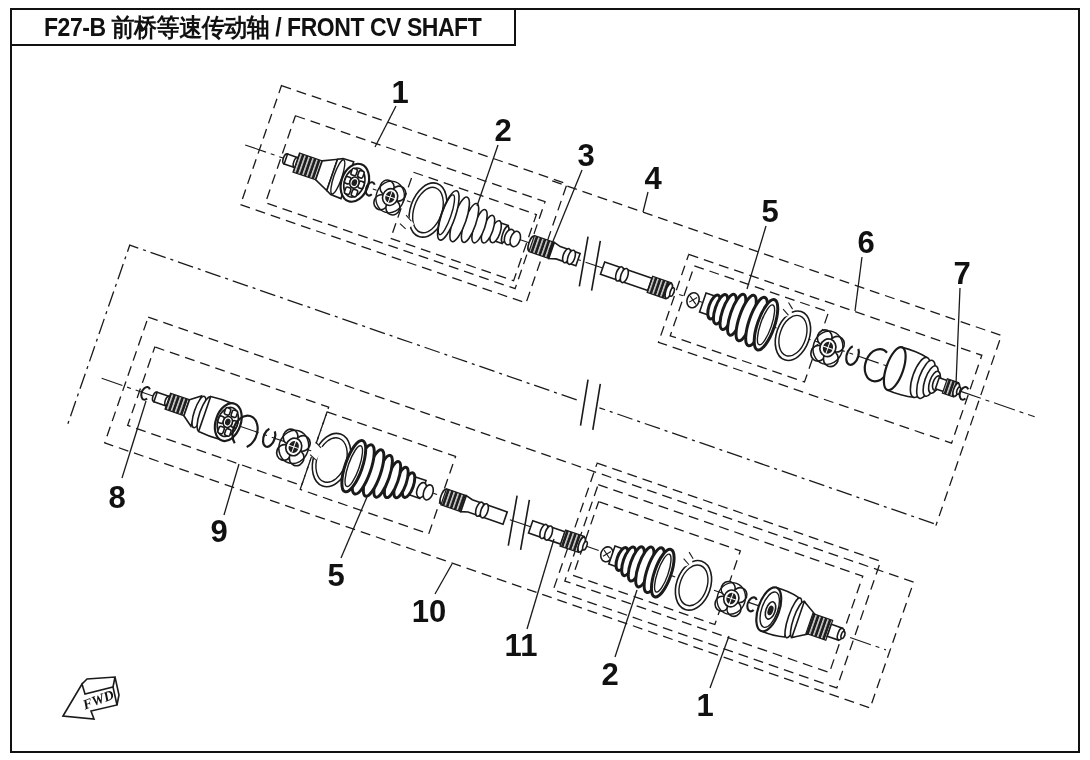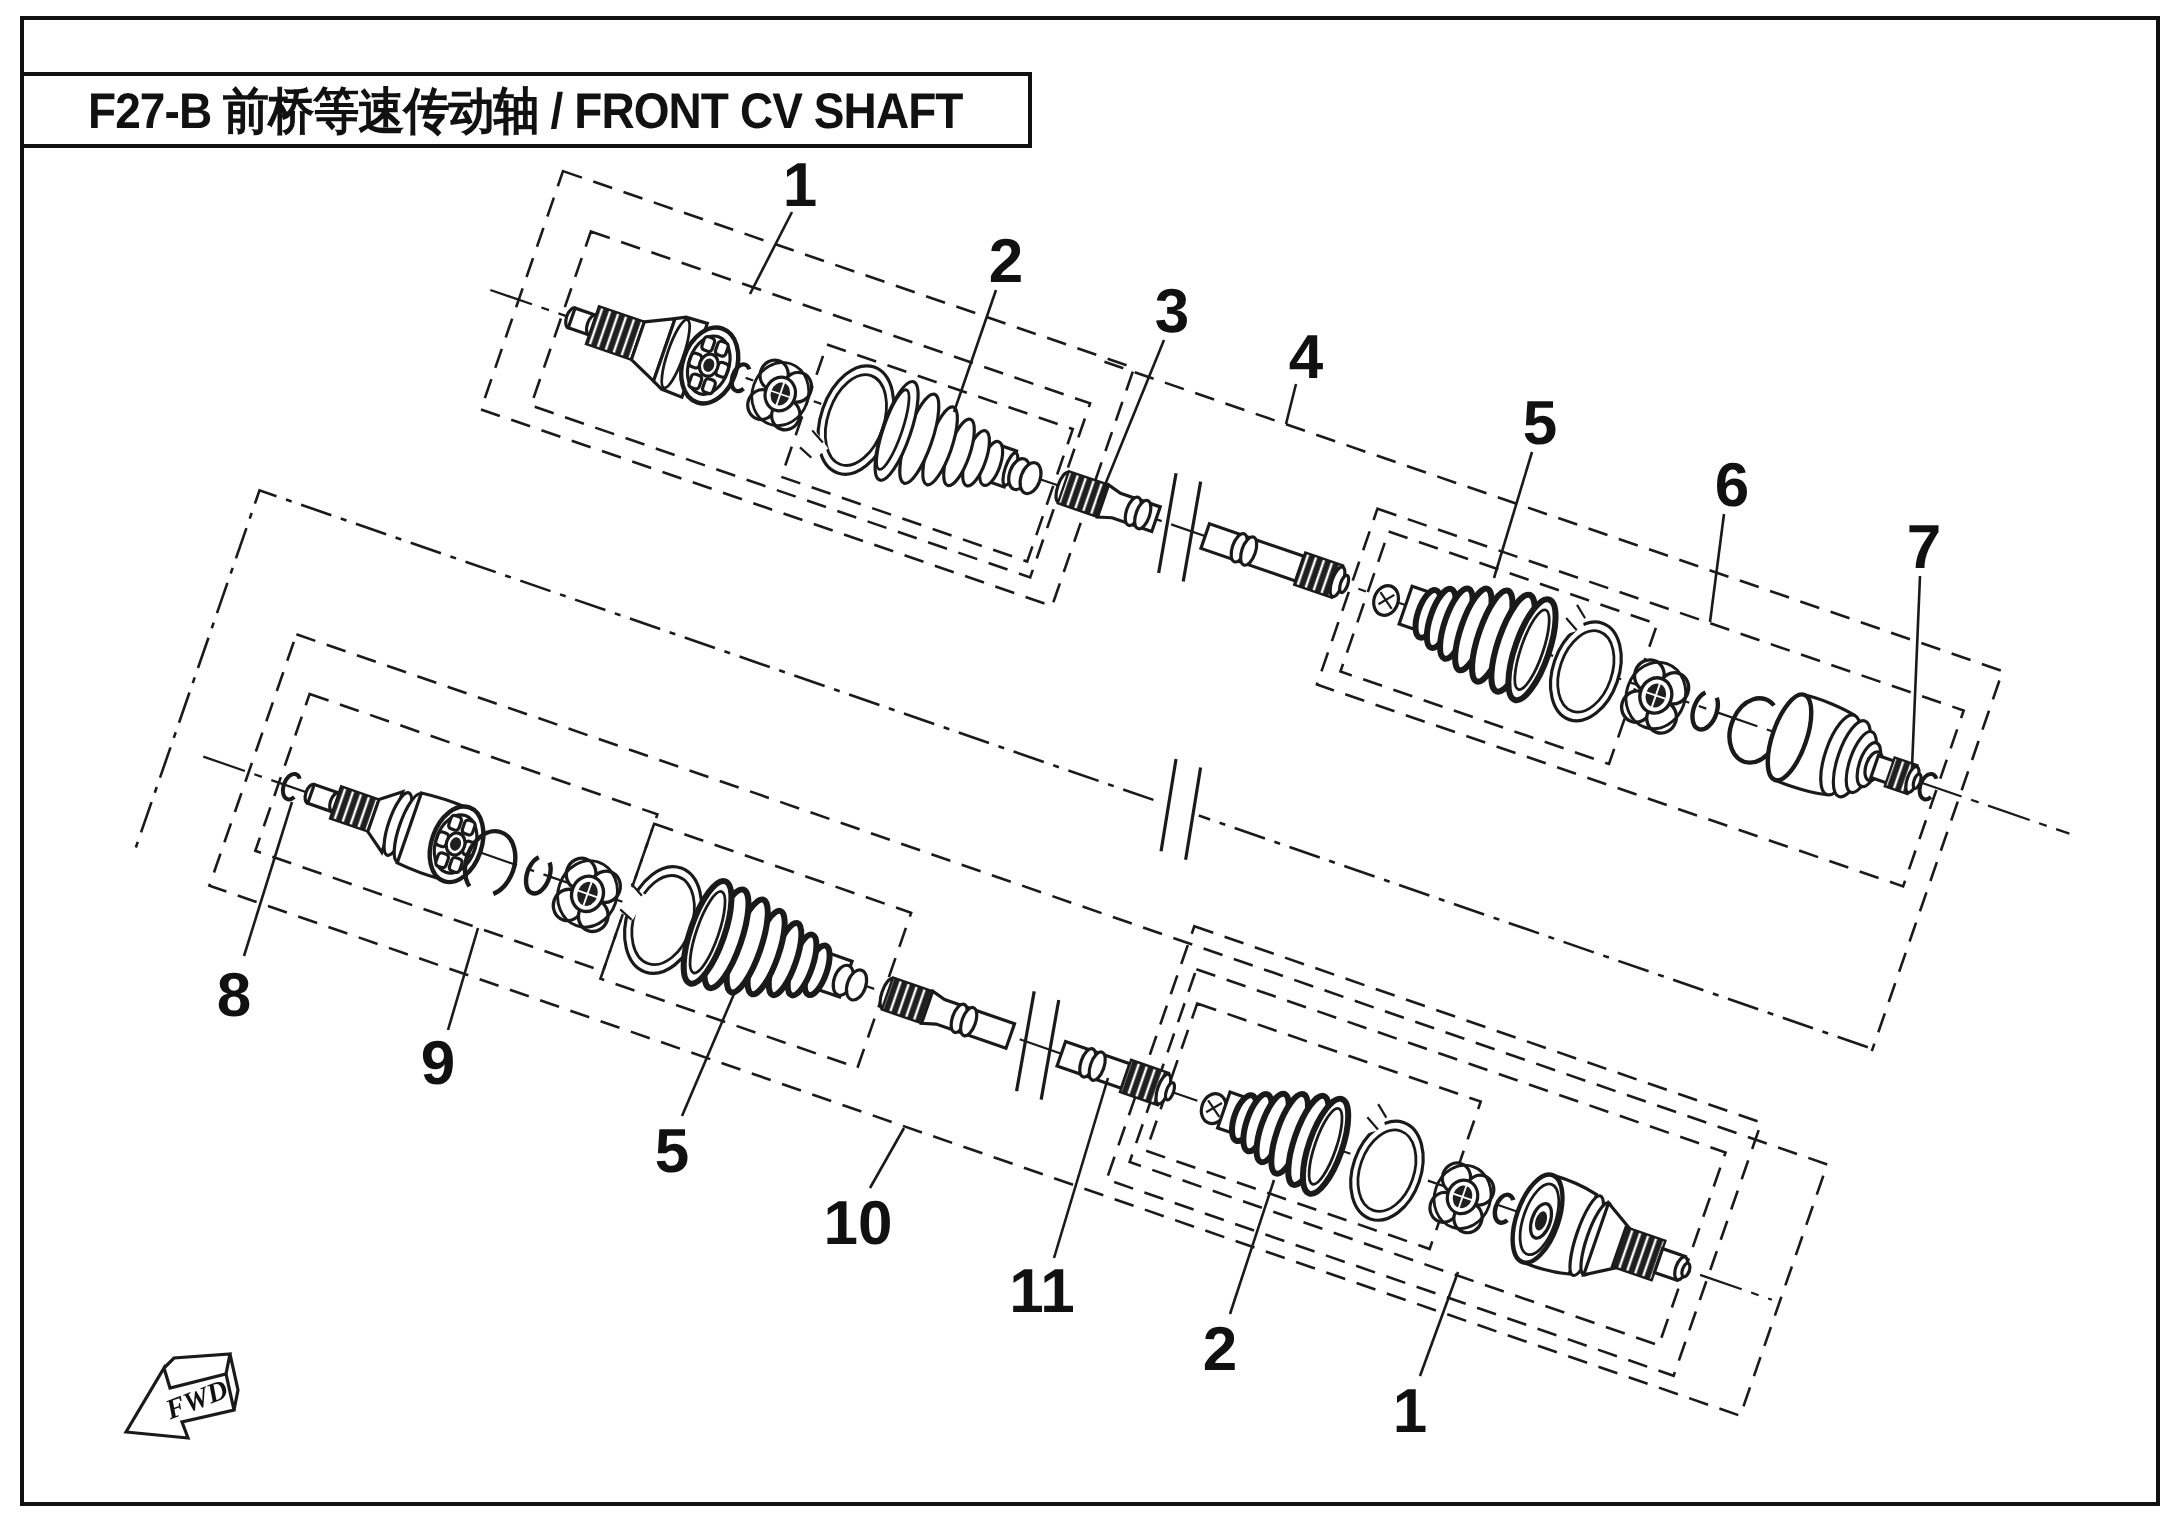--- a/index.html
+++ b/index.html
@@ -2,21 +2,21 @@
 <html><head>
 <meta charset="utf-8">
 <style>
   html,body { margin:0; padding:0; background:#fff; }
   .page { position:relative; width:1090px; height:760px; background:#fff; overflow:hidden;
           font-family:"Liberation Sans", sans-serif; }
   .pborder { position:absolute; left:10px; top:8px; width:1066px; height:741px;
              border:2.5px solid #111; }
   .tbox { position:absolute; left:10px; top:8px; width:502px; height:34px;
           border:2.5px solid #111; background:#fff; display:flex; align-items:center;
-          justify-content:center; z-index:3;margin-top:28px; }
+          justify-content:center; z-index:3; }
   .ttext { font-weight:bold; font-size:25px; color:#111; white-space:nowrap;
            transform:scaleX(.92); letter-spacing:-0.5px; }
   svg.diag { position:absolute; left:0; top:0; z-index:2; }
 
   
   .ln  { fill:none; stroke:#1a1a1a; stroke-width:1.6; }
   .th  { fill:none; stroke:#1a1a1a; stroke-width:1.1; }
   .fw  { fill:#ffffff; stroke:#1a1a1a; stroke-width:1.6; }
   .fw2 { fill:#ffffff; stroke:#1a1a1a; stroke-width:2.2; }
   .fwn { fill:none; stroke:#1a1a1a; stroke-width:1.4; }

